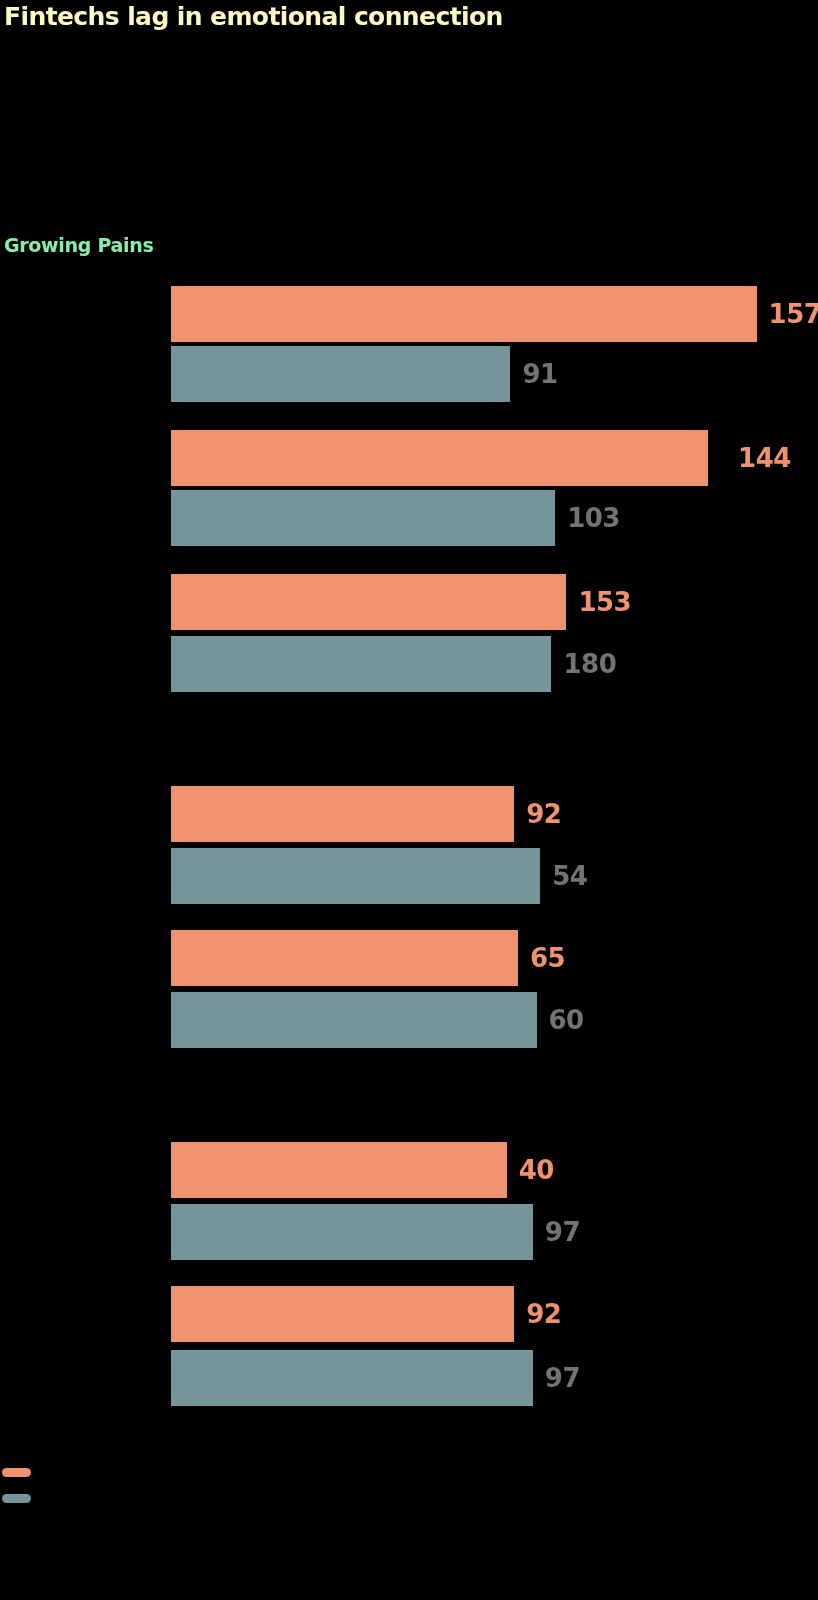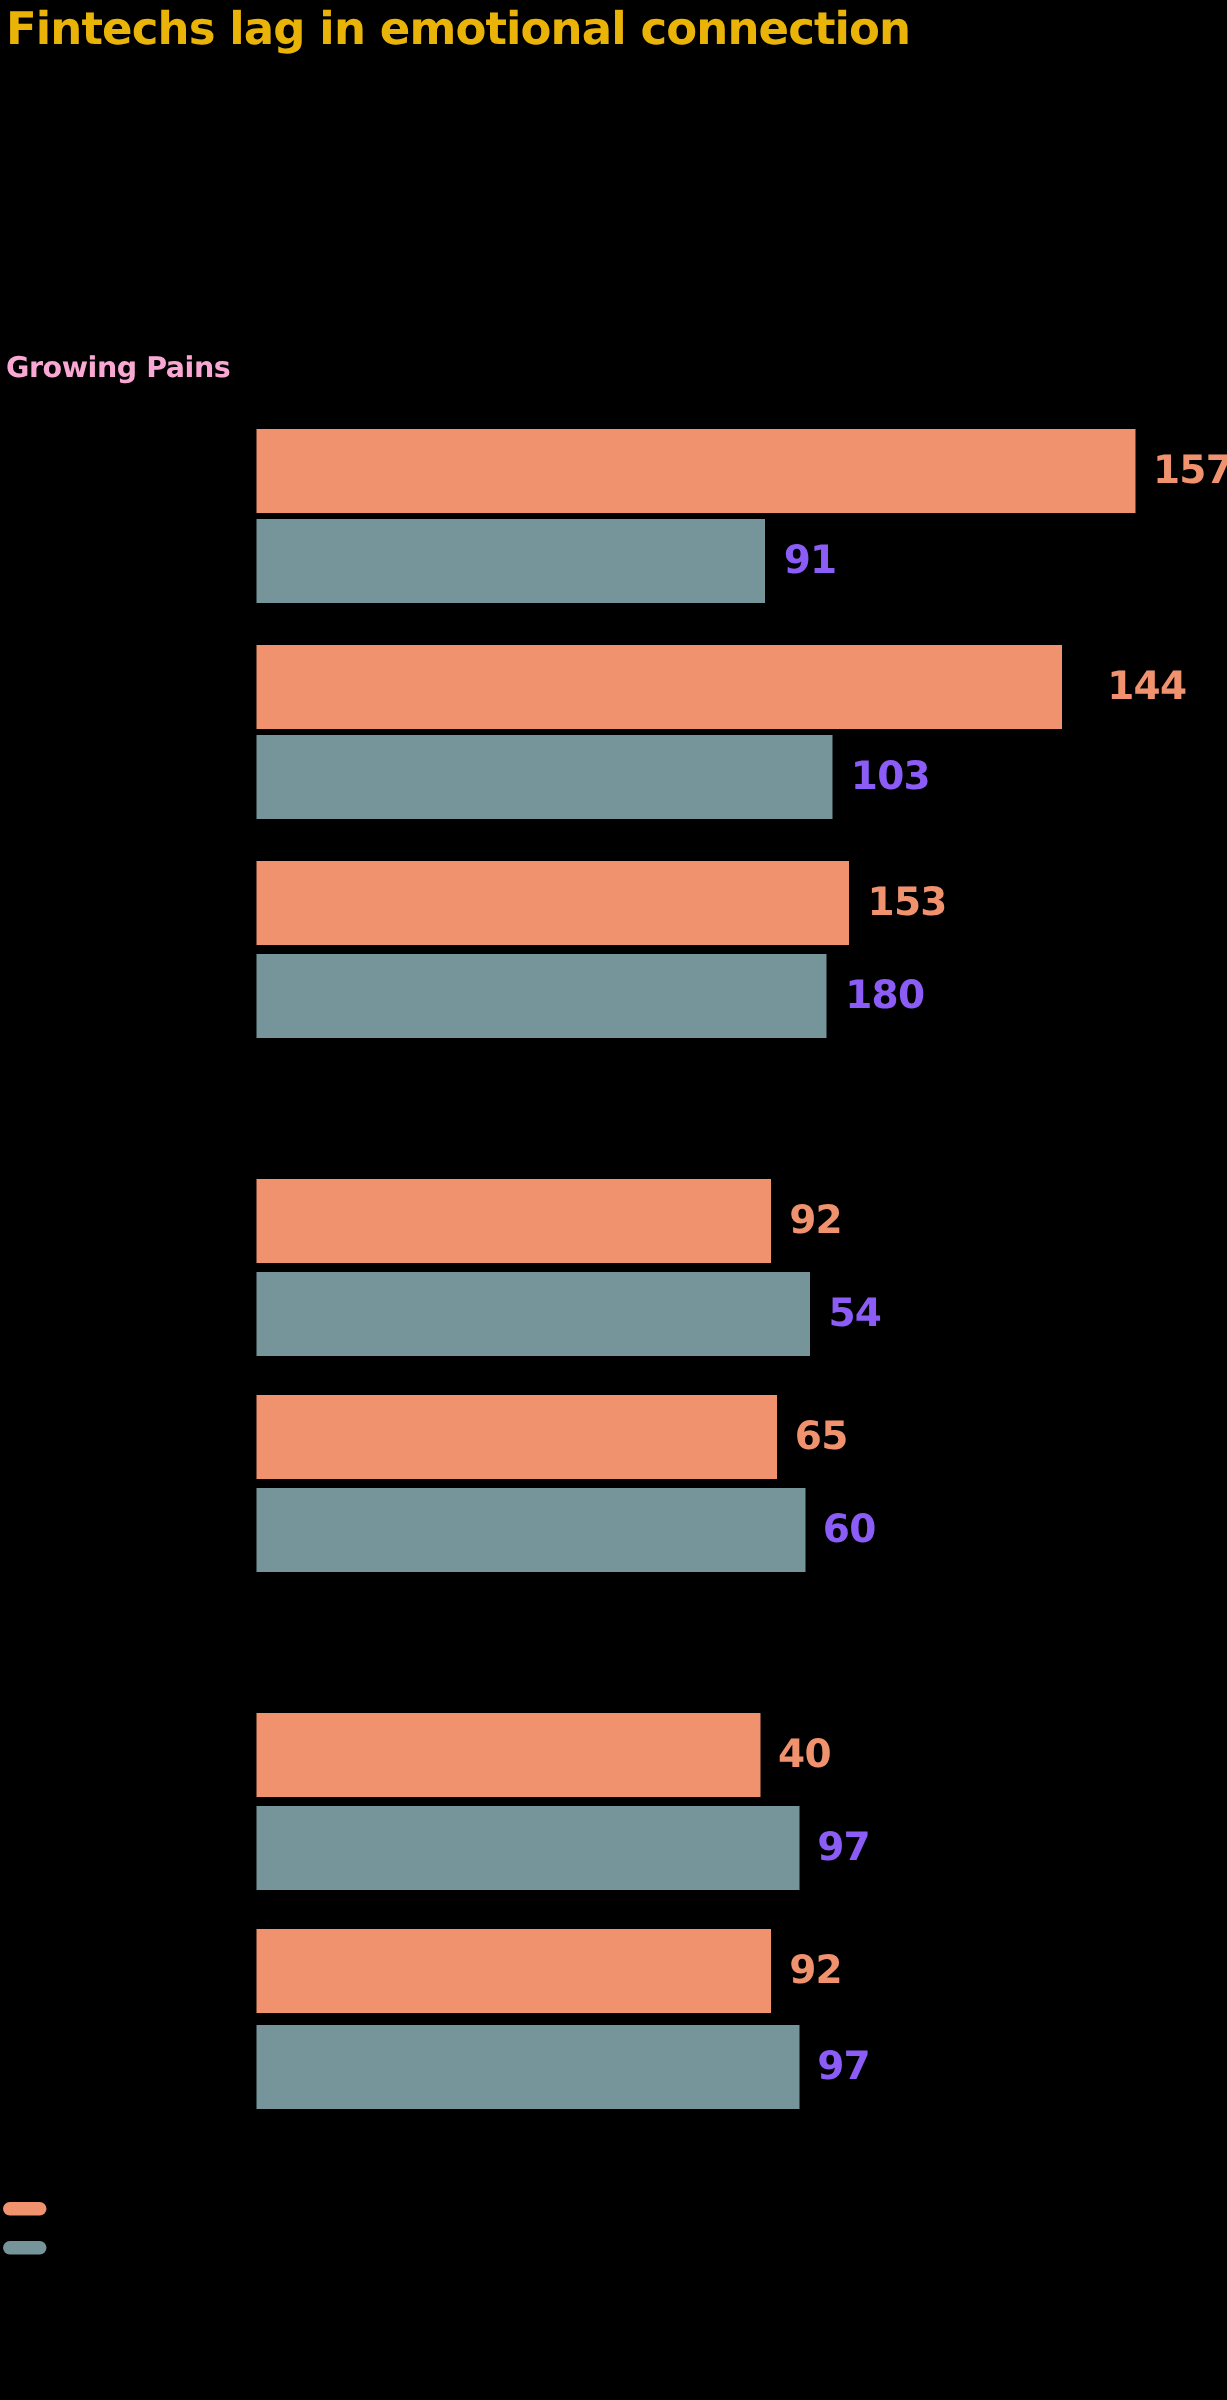--- a/index.html
+++ b/index.html
@@ -14,34 +14,34 @@
     position: relative;
     overflow: hidden;
     font-family: "Liberation Sans", sans-serif;
   }
 
   
   #chart-title {
     position: absolute;
     left: 4px;
     top: 2px;
-    color: #eab308;
+    color: #fef9c3;
     font-family: "DejaVu Sans", sans-serif;
-    font-size: 30px;
+    font-size: 25px;
     font-weight: 700;
     letter-spacing: -0.6px;
     white-space: nowrap;
   }
 
   
   #section-label {
     position: absolute;
     left: 4px;
     top: 234px;
-    color: #f9a8d4;
+    color: #86efac;
     font-family: "DejaVu Sans", sans-serif;
     font-size: 19px;
     font-weight: 700;
     letter-spacing: -0.3px;
     white-space: nowrap;
   }
 
   
   #plot {
     position: absolute;
@@ -64,21 +64,21 @@
   .bar-value {
     position: absolute;
     font-family: "DejaVu Sans", sans-serif;
     font-size: 26px;
     font-weight: 700;
     letter-spacing: -0.5px;
     white-space: nowrap;
     line-height: 56px;
   }
   .bar-value.orange { color: #f0926e; }
-  .bar-value.teal   { color: #8b5cf6; }
+  .bar-value.teal   { color: #737373; }
 
   
   #legend { position: absolute; left: 0; top: 1468px; }
   .legend-item {
     position: absolute;
     left: 2px;
     display: flex;
     align-items: center;
   }
   .legend-swatch {

